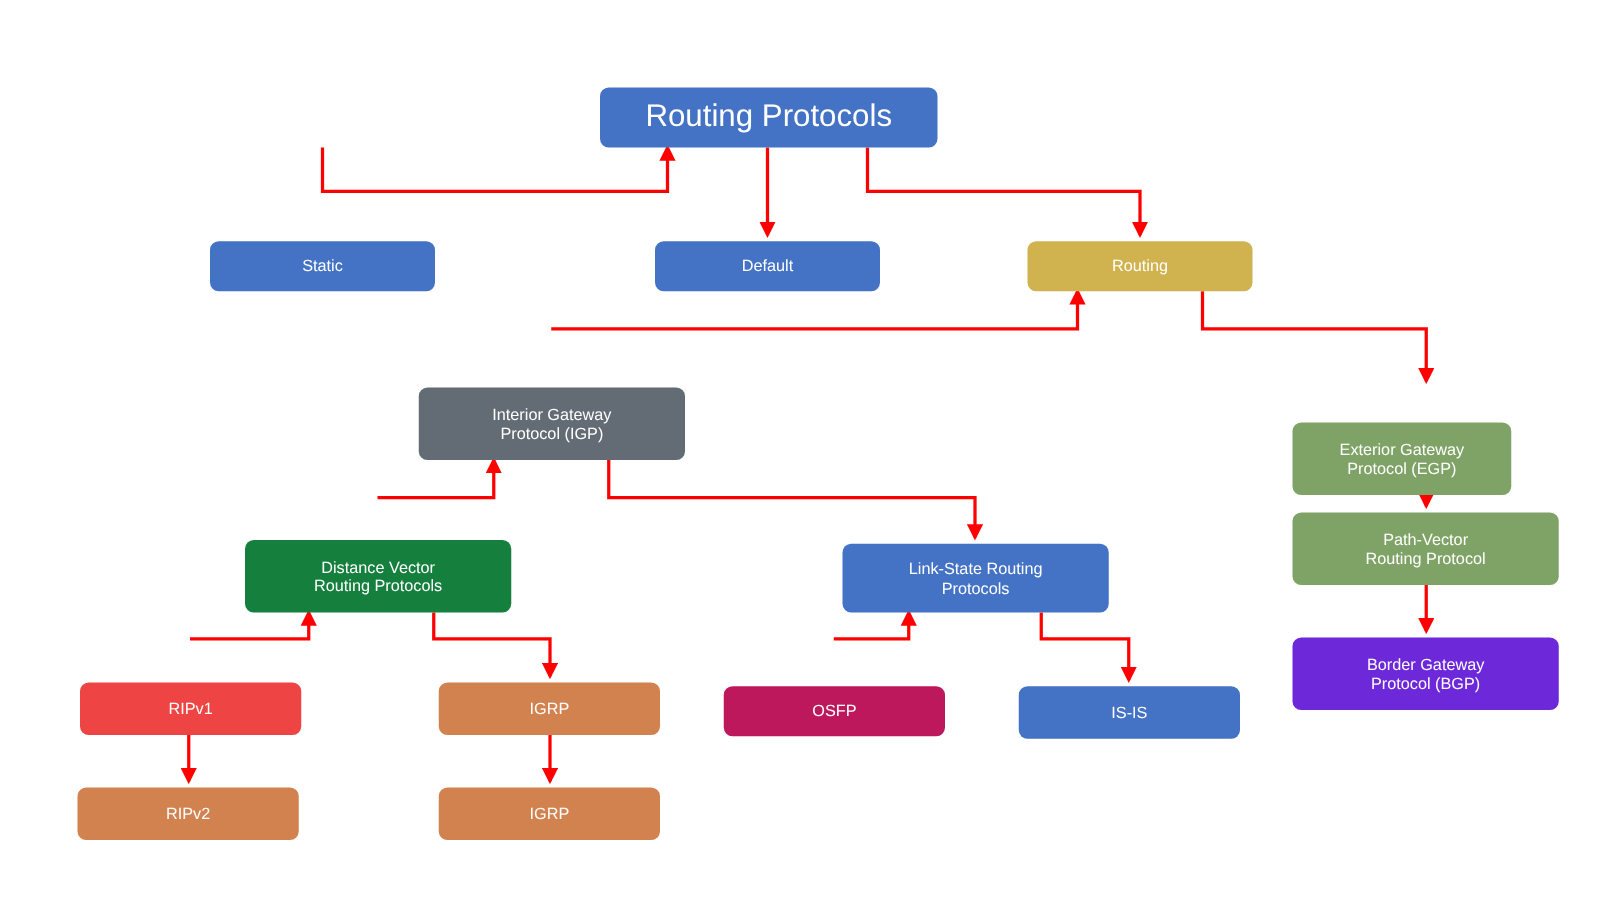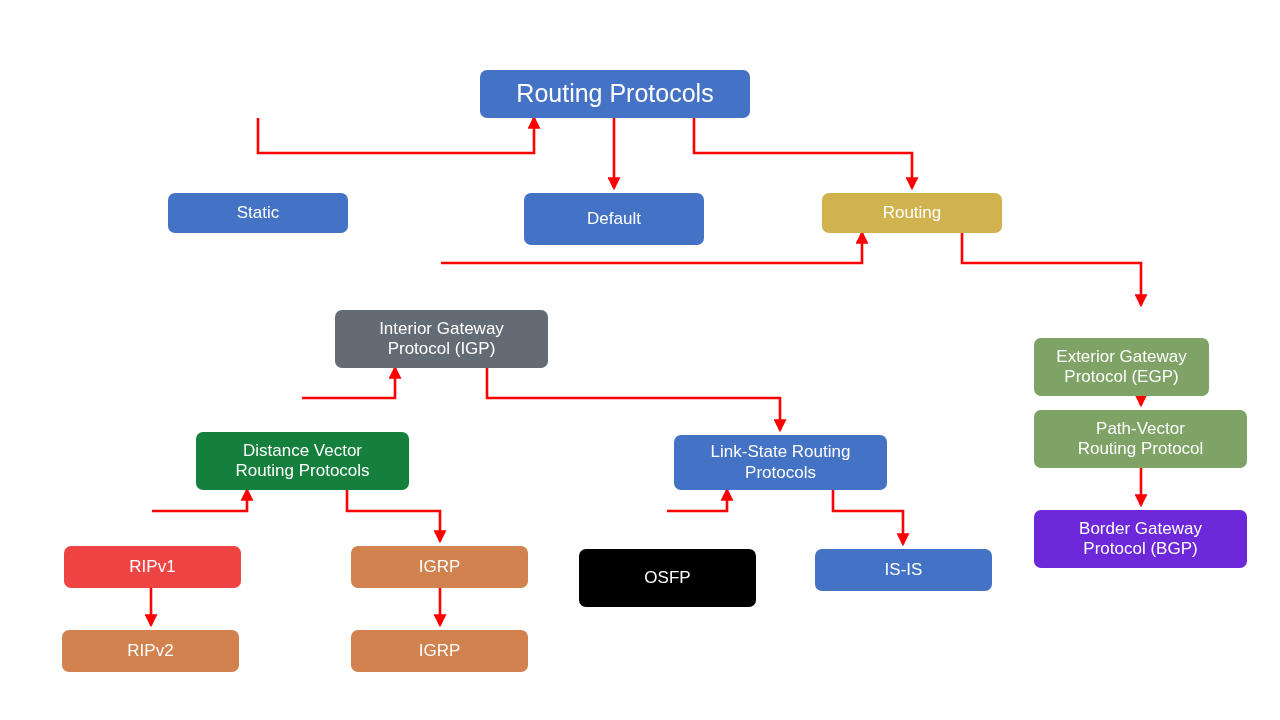--- a/index.html
+++ b/index.html
@@ -17,21 +17,21 @@
     text-align:center;
     color:#FFFFFF;
     border-radius:7px;
     line-height:1.18;
     box-sizing:border-box;
     padding:2px 6px;
     z-index:2;
   }
   .node span{display:block;width:100%;}
   .t-root{font-size:25px;}
-  .t-lg{font-size:17px;}
+  .t-lg{font-size:13px;}
 </style>
 </head>
 <body>
 
 <div id="canvas">
 
   <svg id="wires" viewBox="0 0 1280 720" xmlns="http://www.w3.org/2000/svg">
     <defs>
       <marker id="arrow" viewBox="0 0 10 10" refX="8.2" refY="5" markerWidth="5" markerHeight="5" orient="auto-start-reverse">
         <path d="M 0 0 L 10 5 L 0 10 z" fill="#FF0000"></path>
@@ -56,21 +56,21 @@
       </g>
   </svg>
 
   <div id="node-layer">
       <div class="node t-root" style="left: 480px; top: 70px; width: 270px; height: 48px; background: rgb(68, 114, 196);">
         <span>Routing Protocols</span>
       </div>
       <div class="node t-lg" style="left: 168px; top: 193px; width: 180px; height: 40px; background: rgb(68, 114, 196);">
         <span>Static</span>
       </div>
-      <div class="node t-lg" style="left: 524px; top: 193px; width: 180px; height: 52px; background: rgb(68, 114, 196);">
+      <div class="node t-lg" style="left: 524px; top: 193px; width: 180px; height: 40px; background: rgb(68, 114, 196);">
         <span>Default</span>
       </div>
       <div class="node t-lg" style="left: 822px; top: 193px; width: 180px; height: 40px; background: rgb(208, 178, 79);">
         <span>Routing</span>
       </div>
       <div class="node t-lg" style="left: 335px; top: 310px; width: 213px; height: 58px; background: rgb(99, 107, 116);">
         <span>Interior Gateway<br>Protocol (IGP)</span>
       </div>
       <div class="node t-lg" style="left: 1034px; top: 310px; width: 175px; height: 58px; background: rgb(127, 163, 102); margin-top: 28px;">
         <span>Exterior Gateway<br>Protocol (EGP)</span>
@@ -83,21 +83,21 @@
       </div>
       <div class="node t-lg" style="left: 1034px; top: 410px; width: 213px; height: 58px; background: rgb(127, 163, 102);">
         <span>Path-Vector<br>Routing Protocol</span>
       </div>
       <div class="node t-lg" style="left: 64px; top: 546px; width: 177px; height: 42px; background: #ef4444;">
         <span>RIPv1</span>
       </div>
       <div class="node t-lg" style="left: 351px; top: 546px; width: 177px; height: 42px; background: rgb(210, 130, 79);">
         <span>IGRP</span>
       </div>
-      <div class="node t-lg" style="left: 579px; top: 549px; width: 177px; height: 58px; background: #000000;">
+      <div class="node t-lg" style="left: 579px; top: 549px; width: 177px; height: 40px; background: #be185d;">
         <span>OSFP</span>
       </div>
       <div class="node t-lg" style="left: 815px; top: 549px; width: 177px; height: 42px; background: rgb(68, 114, 196);">
         <span>IS-IS</span>
       </div>
       <div class="node t-lg" style="left: 1034px; top: 510px; width: 213px; height: 58px; background: #6d28d9;">
         <span>Border Gateway<br>Protocol (BGP)</span>
       </div>
       <div class="node t-lg" style="left: 62px; top: 630px; width: 177px; height: 42px; background: rgb(210, 130, 79);">
         <span>RIPv2</span>

